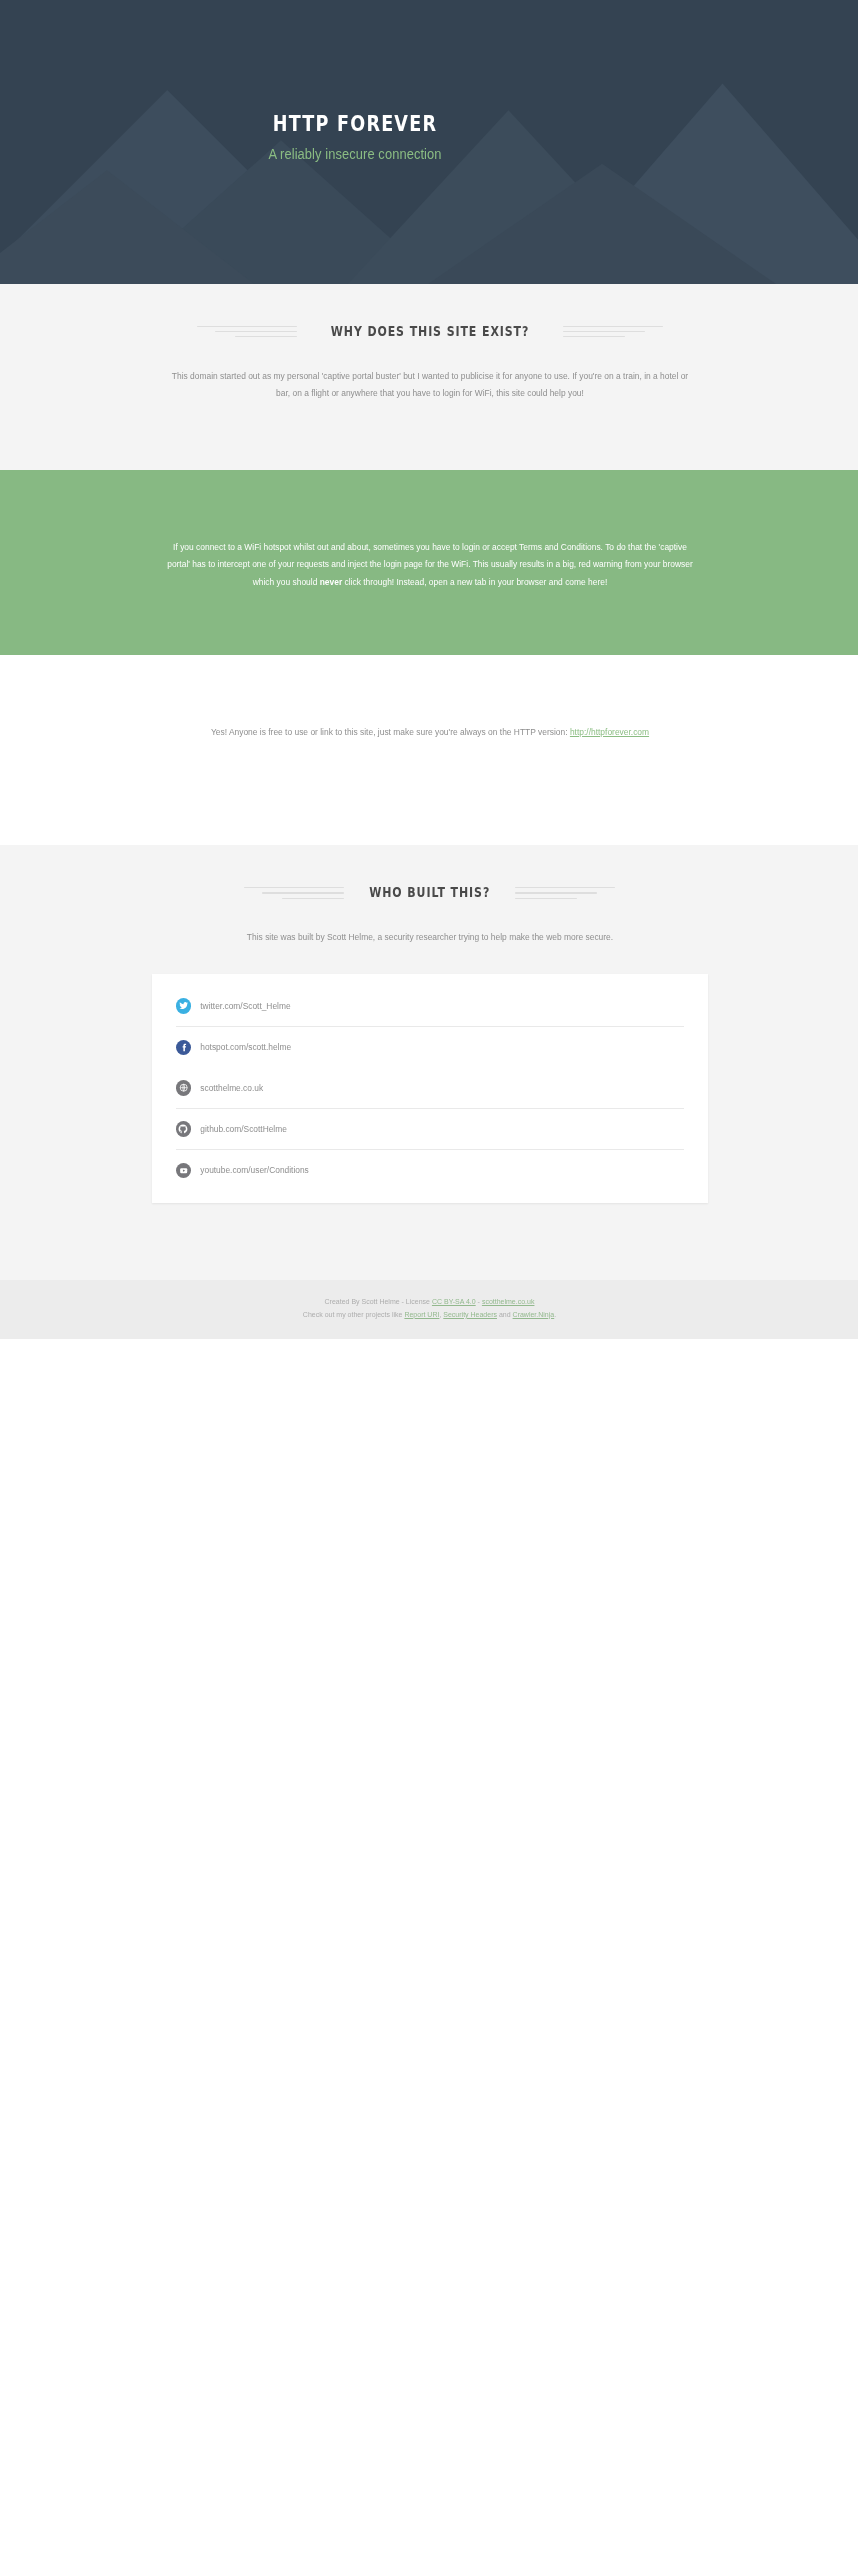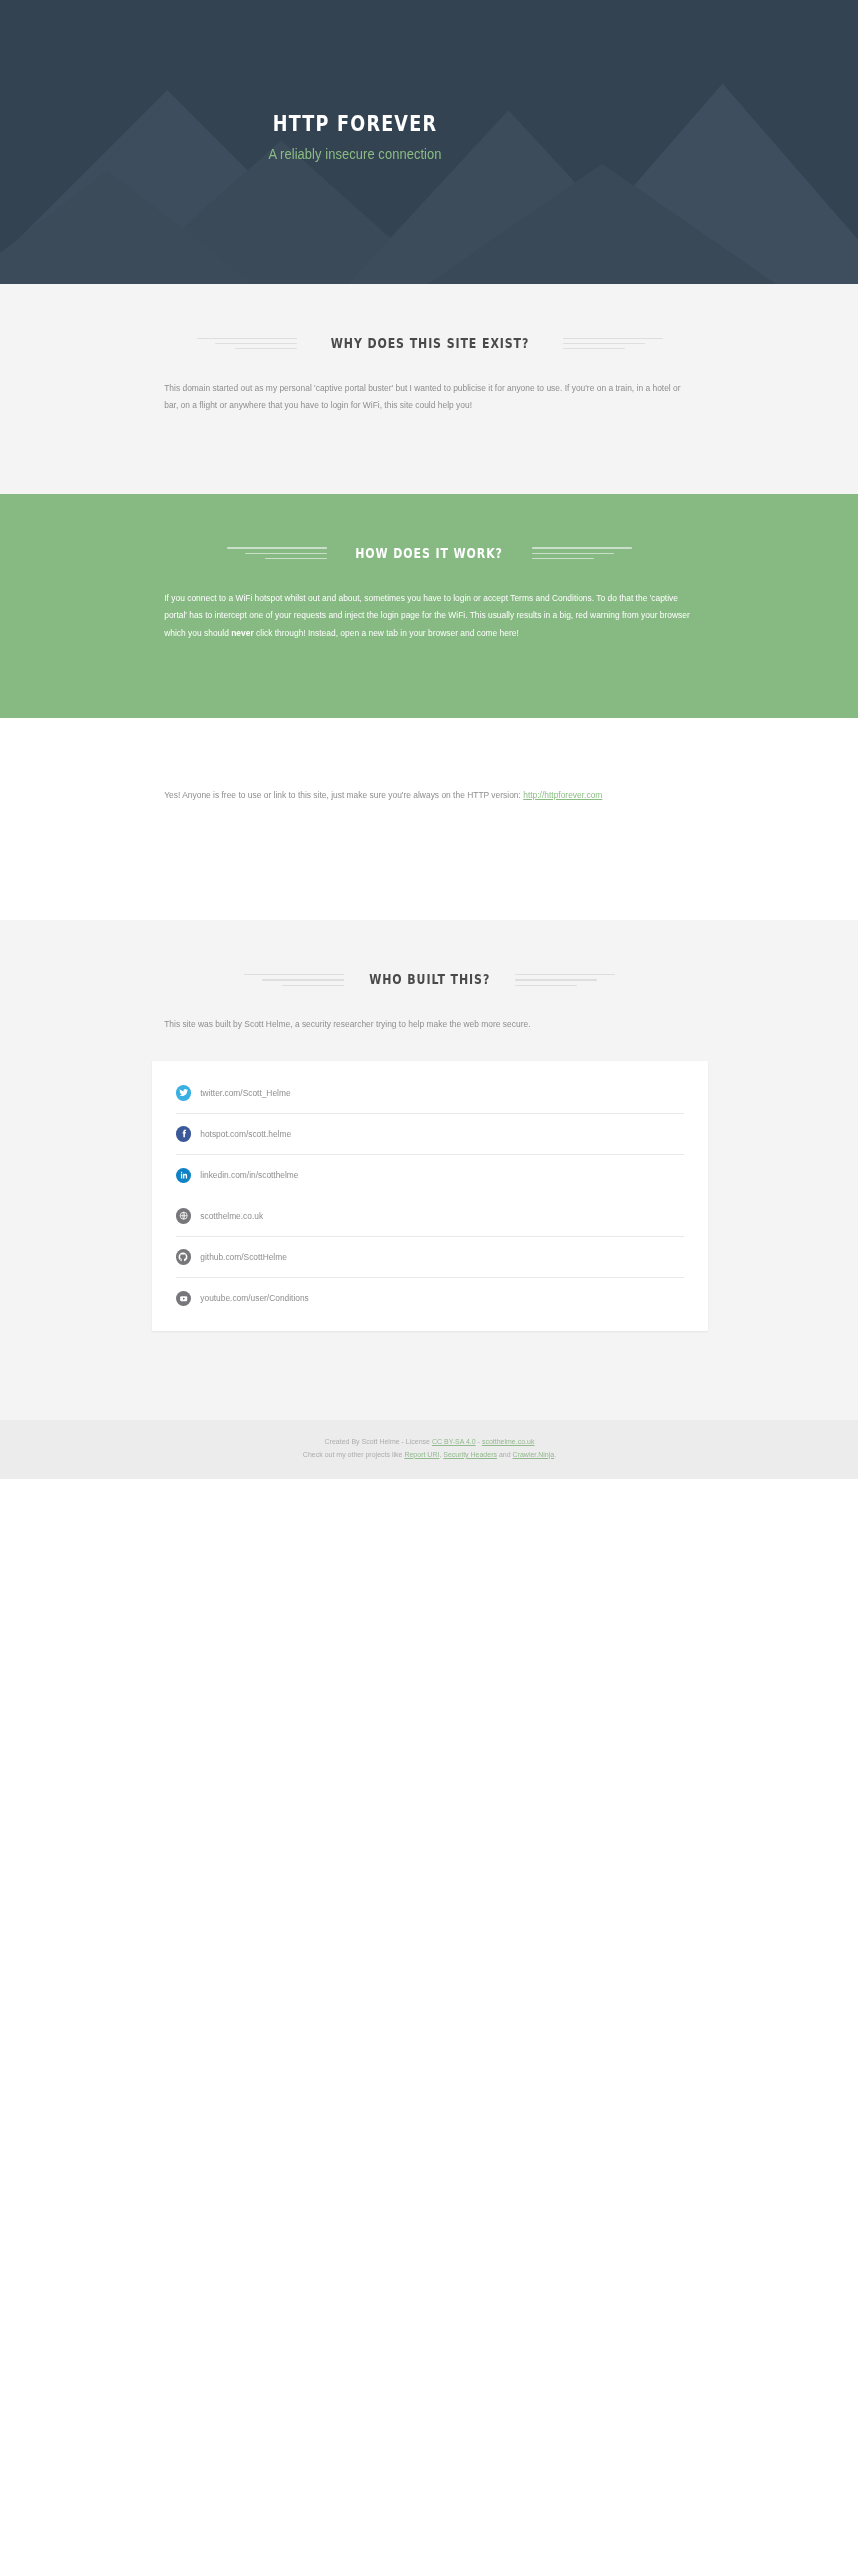--- a/index.html
+++ b/index.html
@@ -48,21 +48,22 @@
     font-weight: 400;
     color: #8bbd83;
     letter-spacing: 0.1px;
     transform: scaleX(0.92);
   }
 
   
   .section { width: 859px; }
   .section-inner {
     width: 738px;
-    margin: 12px auto;
+    margin: 0 auto;
+    text-align: center;
   }
   .sec-gray  { background: #f4f4f4; }
   .sec-green { background: #87b983; }
   .sec-white { background: #ffffff; }
 
   
   .heading-row {
     display: flex;
     align-items: center;
     justify-content: center;
@@ -200,33 +201,20 @@
           <i></i>
           <i></i>
         </span>
     </div>
     <p class="body-copy">This domain started out as my personal 'captive portal buster' but I wanted to publicise it for anyone to use. If you're on a train, in a hotel or bar, on a flight or anywhere that you have to login for WiFi, this site could help you!</p>
   </div>
 </section>
 
 <section class="section sec-green" id="sec-how">
   <div class="section-inner">
-    <div class="heading-row">
-      <span class="rule left">
-          <i></i>
-          <i></i>
-          <i></i>
-        </span>
-      <h2 class="heading-text">HOW DOES IT WORK?</h2>
-      <span class="rule right">
-          <i></i>
-          <i></i>
-          <i></i>
-        </span>
-    </div>
     <p class="body-copy"><span>If you connect to a WiFi hotspot whilst out and about, sometimes you have to login or accept Terms and Conditions. To do that the 'captive portal' has to intercept one of your requests and inject the login page for the WiFi. This usually results in a big, red warning from your browser which you should </span><b>never</b><span> click through! Instead, open a new tab in your browser and come here!</span></p>
   </div>
 </section>
 
 <section class="section sec-white" id="sec-can">
   <div class="section-inner">
     <p class="body-copy"><span>Yes! Anyone is free to use or link to this site, just make sure you're always on the HTTP version: </span><a href="#">http://httpforever.com</a></p>
   </div>
 </section>
 
@@ -261,28 +249,20 @@
 
         <a class="social-item" href="#">
           <span class="social-ico" style="background:#3b5998">
             <svg width="9.4" height="9.4" viewBox="0 0 24 24" fill="#fff">
                 <path d="M15.1 8.2V6.5c0-.8.2-1.2 1.4-1.2h1.6V2.1h-2.6c-3.2 0-4.3 1.5-4.3 4.1v2h-2v3.2h2V21h3.9v-9.6h2.6l.4-3.2h-3z"></path>
               </svg>
           </span>
           <span class="social-label">hotspot.com/scott.helme</span>
         </a>
 
-        <a class="social-item" href="#">
-          <span class="social-ico" style="background:#0e82c5">
-            <svg width="9.4" height="9.4" viewBox="0 0 24 24" fill="#fff">
-                <path d="M4.9 7.1h3.3V19H4.9zM6.5 2.2c1.1 0 1.9.8 1.9 1.8S7.6 5.8 6.5 5.8 4.6 5 4.6 4s.8-1.8 1.9-1.8zM10.4 7.1h3.2v1.6h.1c.4-.8 1.5-1.7 3.1-1.7 3.3 0 3.9 2.2 3.9 5V19h-3.3v-5.3c0-1.3 0-2.9-1.8-2.9s-2 1.4-2 2.8V19h-3.2z"></path>
-              </svg>
-          </span>
-          <span class="social-label">linkedin.com/in/scotthelme</span>
-        </a>
 
       </div>
       <div class="social-col">
 
         <a class="social-item" href="#">
           <span class="social-ico" style="background:#77777b">
             <svg width="9.4" height="9.4" viewBox="0 0 24 24" fill="none" stroke="#fff" stroke-width="2">
                 <circle cx="12" cy="12" r="9"></circle>
                 <path d="M3 12h18M12 3c2.6 3 2.6 15 0 18M12 3C9.4 6 9.4 18 12 21"></path>
               </svg>

